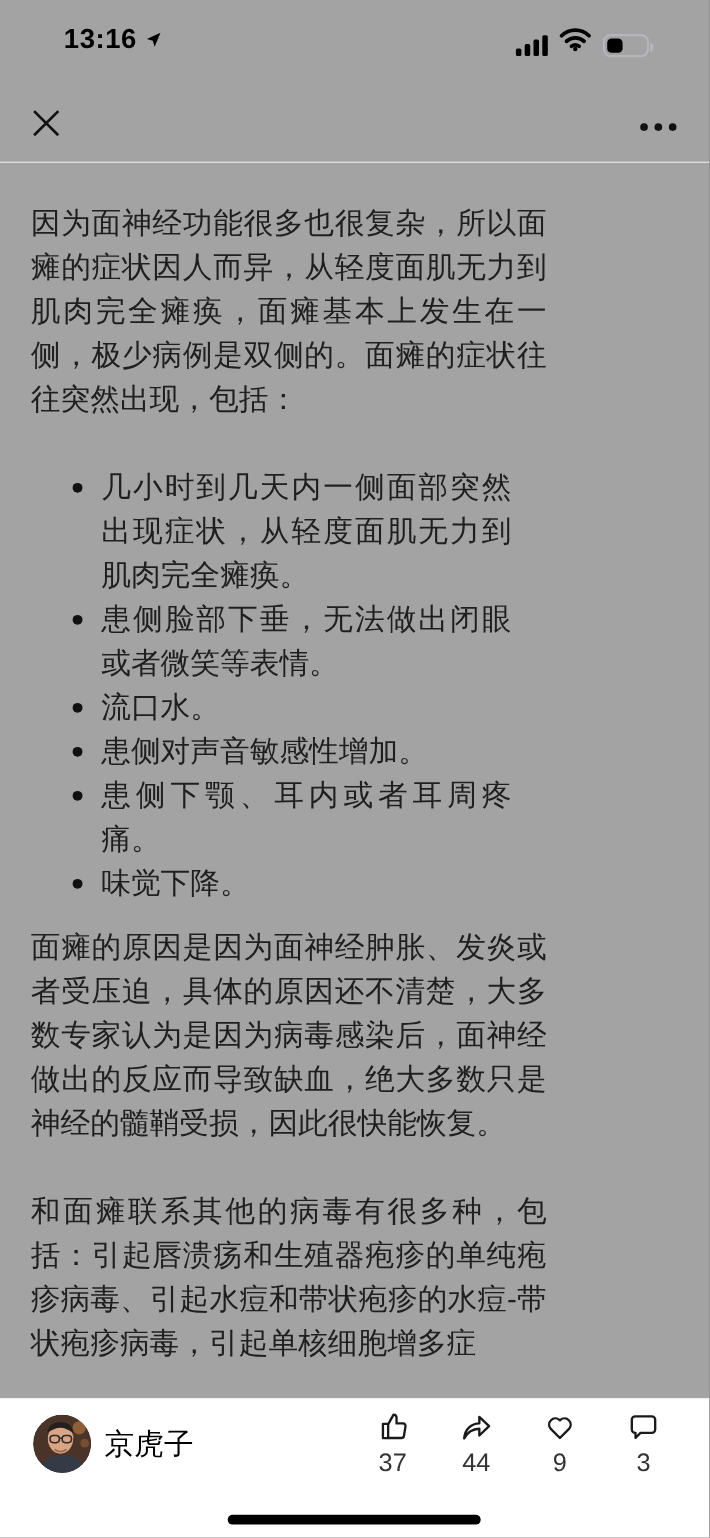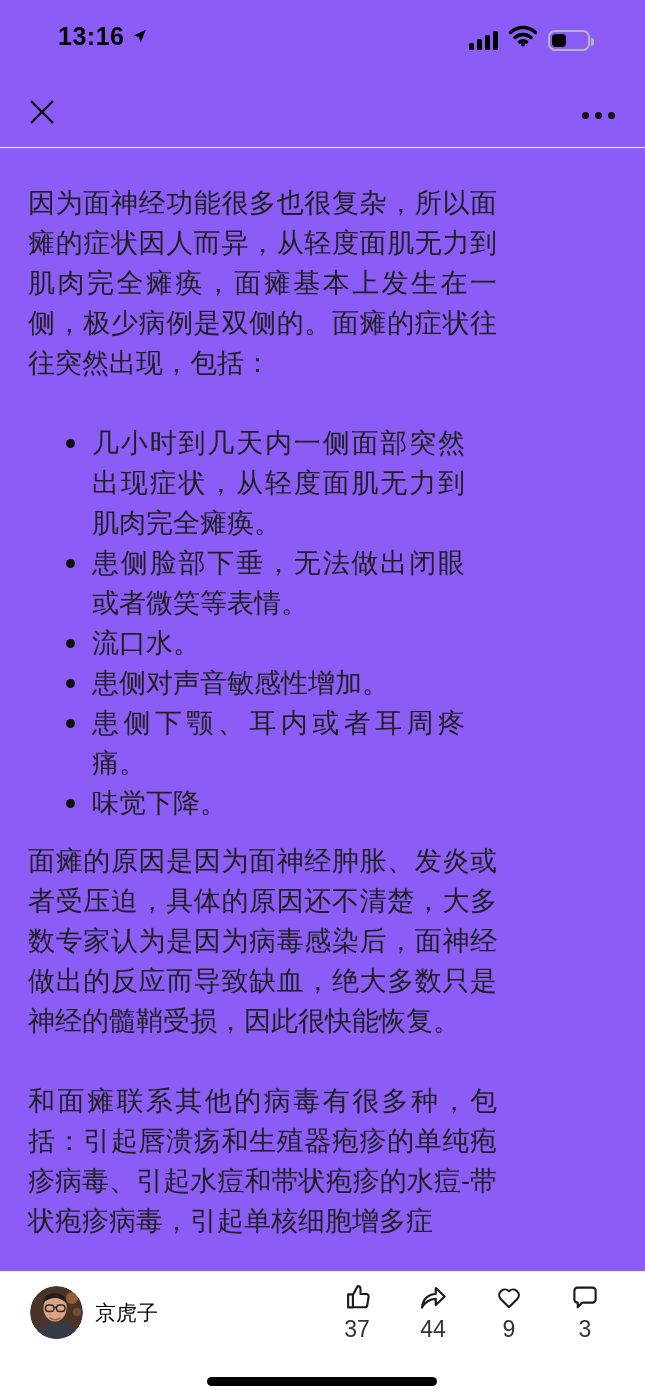--- a/index.html
+++ b/index.html
@@ -1,18 +1,18 @@
 <!DOCTYPE html>
 <html><head>
 <meta charset="utf-8">
 <style>
   html,body{margin:0;padding:0;background:#888;}
   .screen{
     position:relative;width:645px;height:1398px;margin:0 auto;
-    background:#8b5cf6;overflow:hidden;
+    background:#a3a3a3;overflow:hidden;
     font-family:"Liberation Sans","DejaVu Sans",sans-serif;
     color:#1f1f1f;
   }
   
   .status-left{position:absolute;left:58px;top:22px;display:flex;align-items:center;gap:5px;}
   .status-time{font-size:25px;font-weight:600;color:#000;letter-spacing:.5px;}
   .loc-arrow{display:inline-flex;margin-left:2px;}
   .status-right{position:absolute;right:55px;top:25px;display:flex;align-items:flex-end;gap:10px;}
   .sig{display:flex;align-items:flex-end;gap:3px;height:20px;padding-bottom:1px;}
   .sig i{display:block;width:5px;background:#000;border-radius:1.5px;}
@@ -42,21 +42,21 @@
     content:"";position:absolute;left:-26px;top:16px;width:9px;height:9px;
     border-radius:50%;background:#111;
   }
   
   .bottom-bar{
     position:absolute;left:0;top:1271px;width:645px;height:127px;
     background:#fff;border-top:1px solid #efefef;box-sizing:border-box;
   }
   .author{position:absolute;left:30px;top:14px;display:flex;align-items:center;gap:12px;cursor:pointer;}
   .avatar{width:53px;height:53px;border-radius:50%;overflow:hidden;display:block;}
-  .author-name{font-size:21px;color:#000;}
+  .author-name{font-size:27px;color:#000;}
   .actions{position:absolute;right:38px;top:10px;display:flex;gap:32px;}
   .action{width:44px;display:flex;flex-direction:column;align-items:center;cursor:pointer;}
   .action svg{display:block;}
   .action .cnt{margin-top:6px;font-size:23px;color:#333;line-height:1;}
   .home-indicator{
     position:absolute;left:207px;top:1377px;width:230px;height:9px;
     background:#000;border-radius:5px;
   }
 </style>
 </head>

